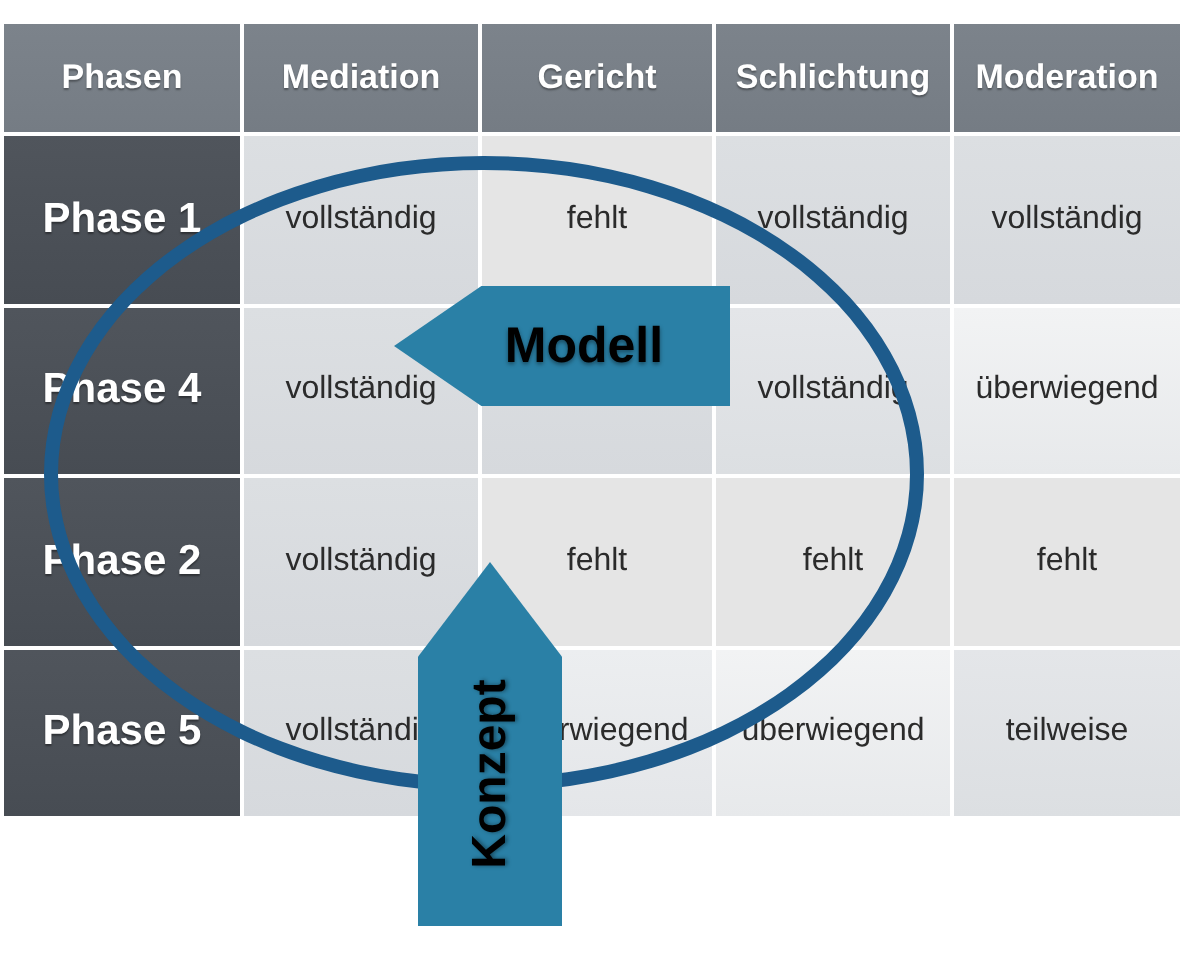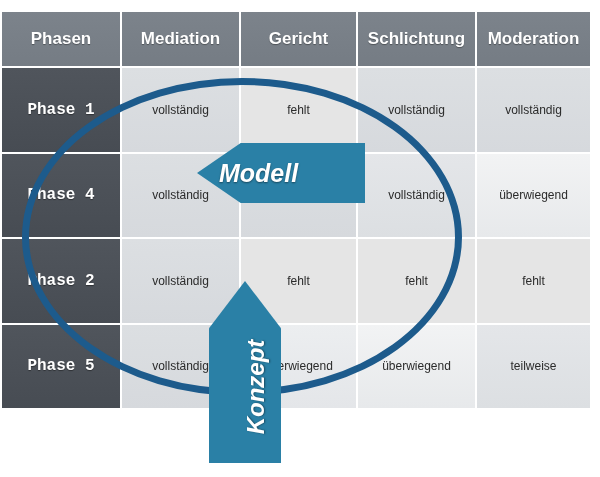--- a/index.html
+++ b/index.html
@@ -19,42 +19,41 @@
   table.matrix{
     border-collapse:separate;
     border-spacing:2px;
     width:580px;height:400px;
     table-layout:fixed;
   }
   table.matrix th,table.matrix td{
     padding:0;
     text-align:center;
     vertical-align:middle;
-    font-size:12px;
+    font-size:16px;
     color:#2b2b2b;
     overflow:hidden;
     white-space:nowrap;
   }
   
   table.matrix thead th{
     background:linear-gradient(#7c838b,#757c84);
     color:#ffffff;
     font-weight:bold;
     font-size:17px;
     height:54px;
     text-shadow:0 1px 1px rgba(0,0,0,.35);
   }
   
   table.matrix td.phase{
     background:linear-gradient(#50555c,#474c53);
     color:#ffffff;
     font-weight:bold;
-    font-size:16px;
+    font-size:21px;
     text-shadow:0 1px 1px rgba(0,0,0,.4);
-    font-family:Liberation Mono, monospace;
   }
   
   td.v-a{background:linear-gradient(#dcdfe2,#d6d9dd);}
   td.v-b{background:linear-gradient(#eceef0,#e4e6e9);}
   td.v-c{background:#e5e5e5;}
   td.v-d{background:linear-gradient(#f2f3f4,#e7e9eb);}
   td.v-e{background:linear-gradient(#e4e6e9,#dcdfe2);}
 
   
   col.c0{width:118px;}
@@ -70,25 +69,24 @@
     width:440px;height:318px;
     border:7px solid #1d5b8c;
     border-radius:50%;
     box-sizing:border-box;
     pointer-events:none;
   }
 
   
   .arrow{
     position:absolute;
-    display:flex;align-items:center;
-    color:#ffffff;font-weight:bold;
+    display:flex;align-items:center;justify-content:center;
+    color:#000000;font-weight:bold;
     text-shadow:0 1px 2px rgba(0,0,0,.45);
     background:#2a80a6;
-    font-style:italic;
   }
   #arrow-modell{
     left:197px;top:143px;
     width:168px;height:60px;
     font-size:25px;
     padding-left:22px;
     box-sizing:border-box;
     clip-path:polygon(0% 50%, 26% 0%, 100% 0%, 100% 100%, 26% 100%);
   }
   #arrow-form{

